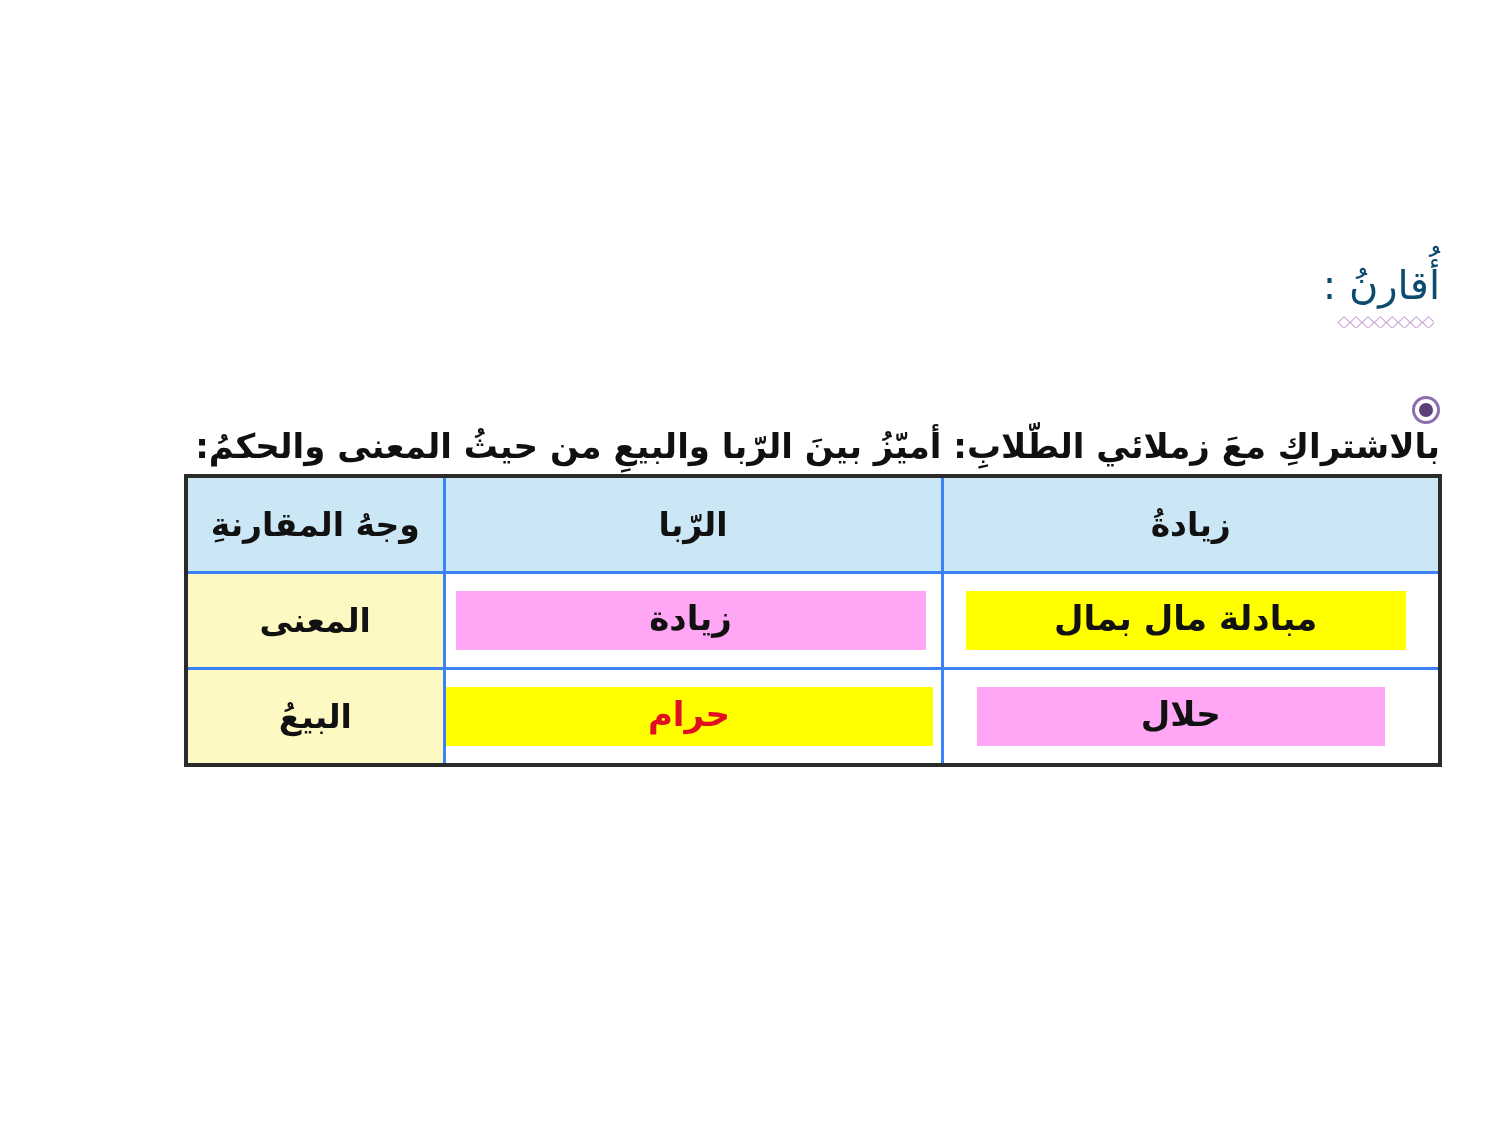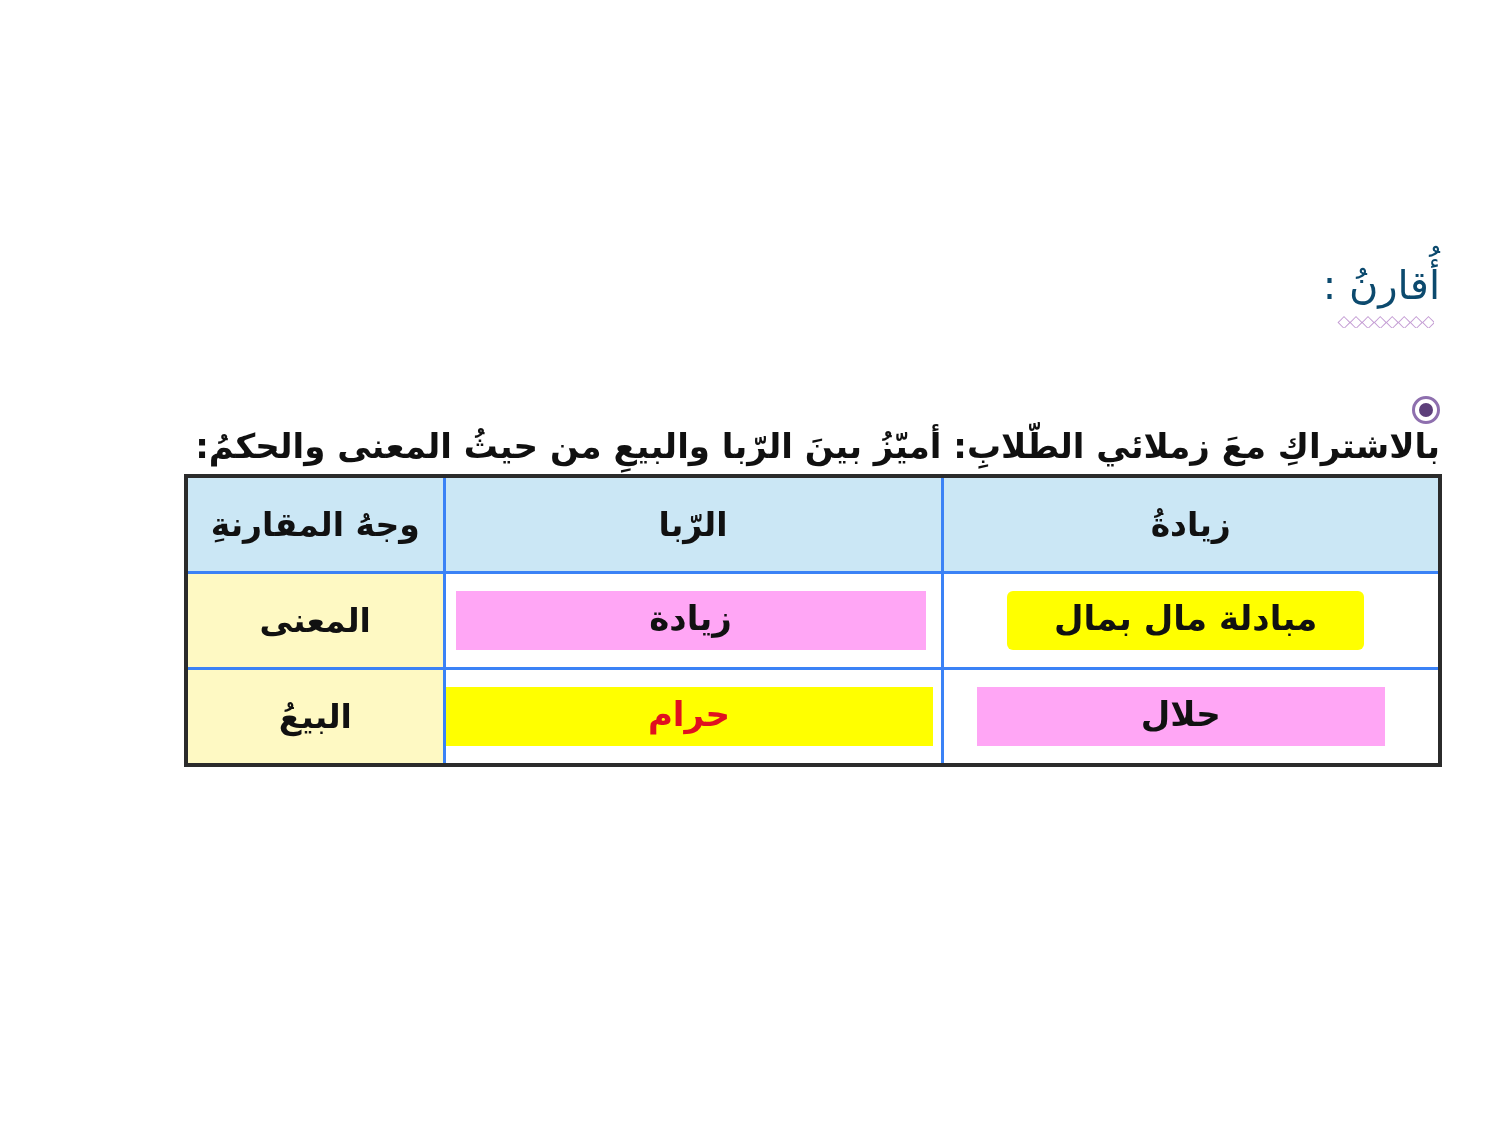--- a/index.html
+++ b/index.html
@@ -143,21 +143,21 @@
     font-weight: bold;
     line-height: 1.05;
     white-space: nowrap;
   }
   .hl-yellow { background: #ffff00; }
   .hl-pink   { background: #ffa6f5; }
   .txt-red   { color: #e01020; }
   .txt-black { color: #111111; }
 
   
-  .bay-meaning .highlight { width: 357px; margin-right: 10px; border-radius: 6px; }
+  .bay-meaning .highlight { width: 440px; margin-right: 10px; }
   .riba-meaning .highlight { width: 470px; margin-right: 5px; }
   .riba-ruling .highlight { width: 500px; margin-right: 8px; }
   .bay-ruling .highlight { width: 408px; margin-right: 20px; }
 </style>
 </head>
 <body>
 
 <div class="page">
 
   <div class="heading-block">

